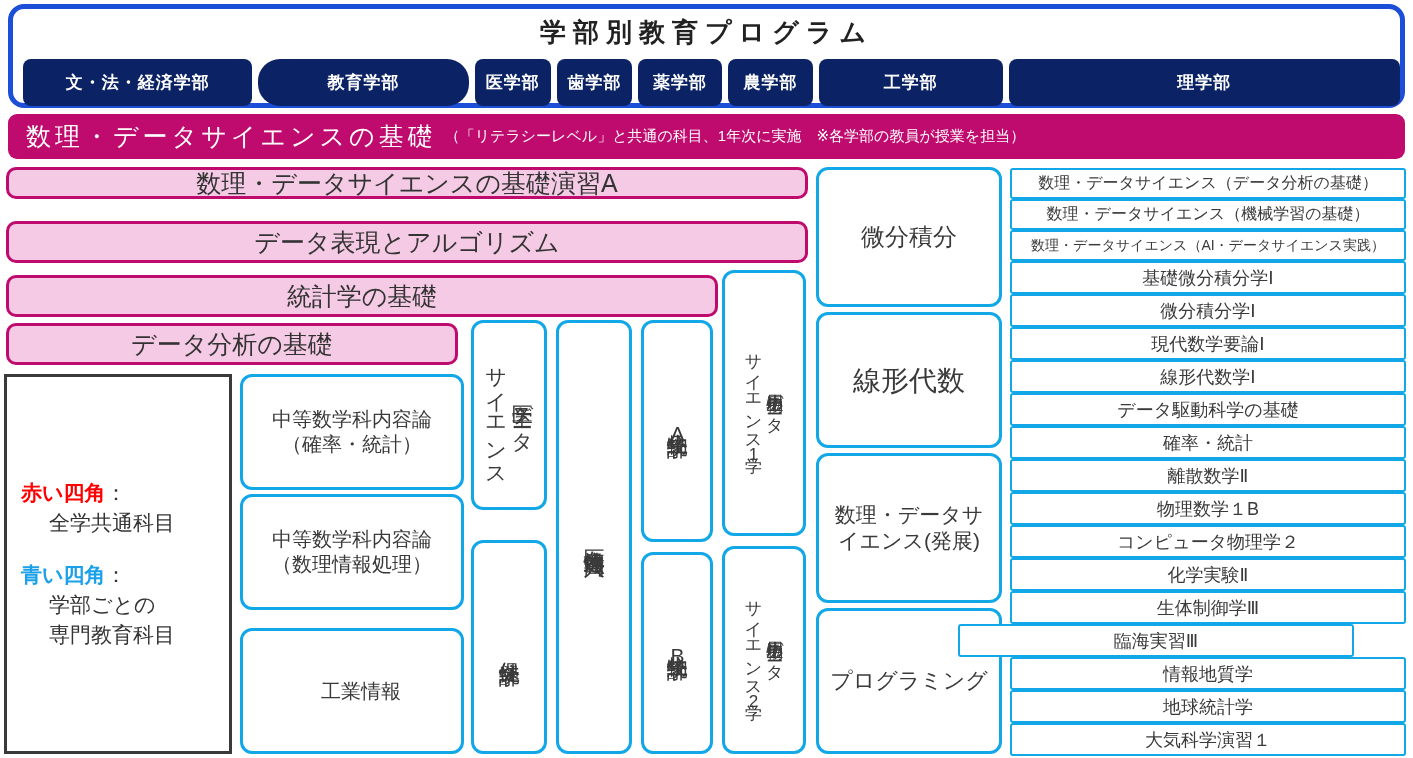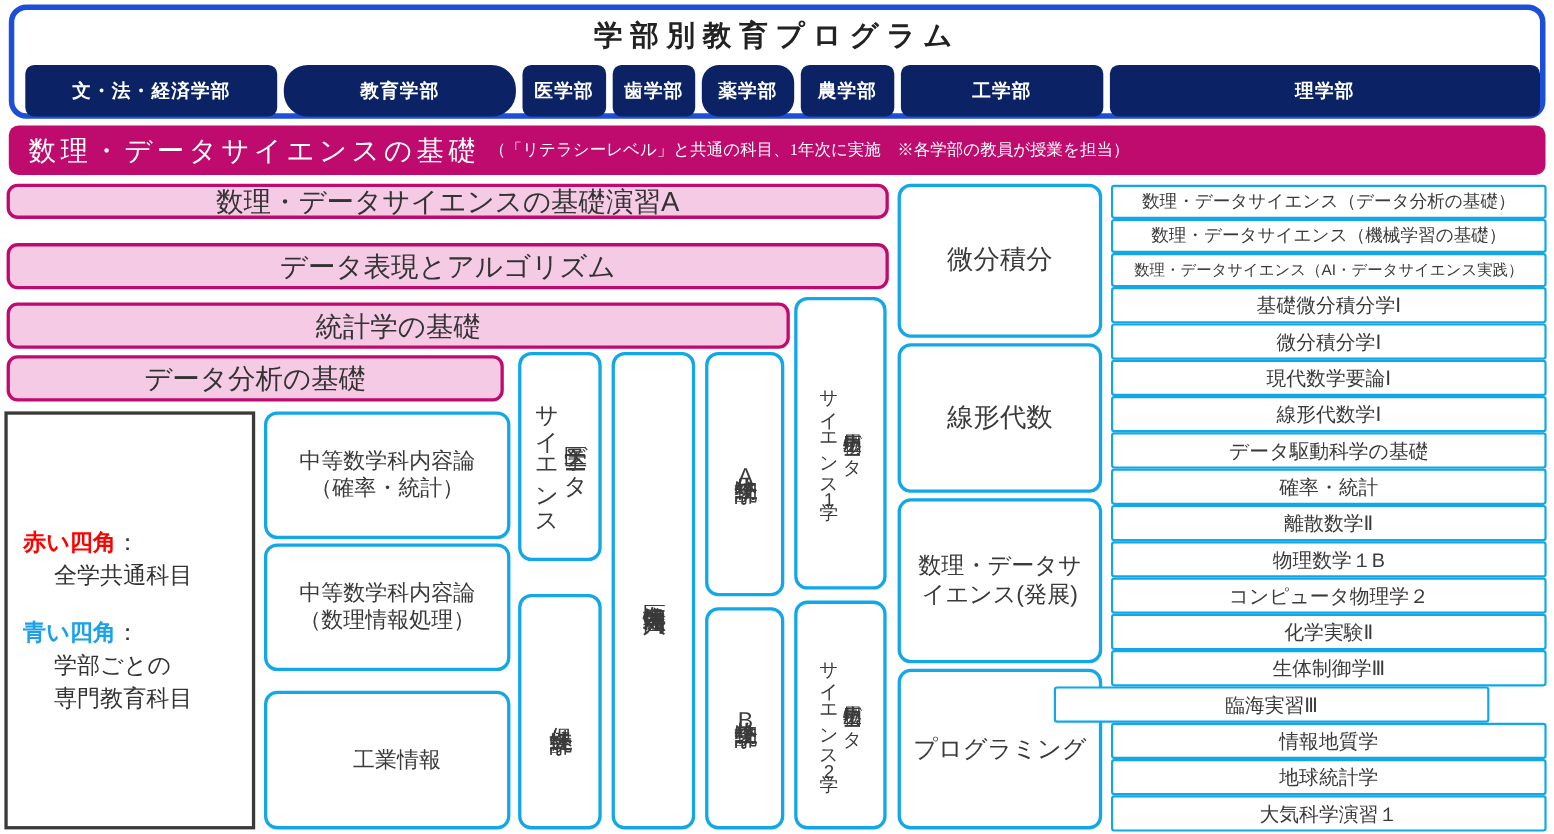--- a/index.html
+++ b/index.html
@@ -60,21 +60,20 @@
     position: absolute;
     left: 8px; top: 114px;
     width: 1397px; height: 45px;
     background: #bf0a6e;
     border-radius: 9px;
     display: flex;
     align-items: center;
     padding-left: 18px;
     color: #ffffff;
     overflow: hidden;
-    font-family: Liberation Serif, serif;
   }
   .banner-main {
     font-size: 25px;
     font-weight: normal;
     letter-spacing: 4px;
     white-space: nowrap;
   }
   .banner-sub {
     font-size: 15px;
     margin-left: 8px;
@@ -157,21 +156,21 @@
         </div>
         <div class="fac-btn" style="width: 213px; border-radius: 22px;">
           <span>教育学部</span>
         </div>
         <div class="fac-btn" style="width: 77px;">
           <span>医学部</span>
         </div>
         <div class="fac-btn" style="width: 76px;">
           <span>歯学部</span>
         </div>
-        <div class="fac-btn" style="width: 85px; border-radius: 16px;">
+        <div class="fac-btn" style="width: 85px;">
           <span>薬学部</span>
         </div>
         <div class="fac-btn" style="width: 86px;">
           <span>農学部</span>
         </div>
         <div class="fac-btn" style="width: 186px;">
           <span>工学部</span>
         </div>
         <div class="fac-btn" style="width: 396px;">
           <span>理学部</span>
@@ -245,21 +244,21 @@
       </div>
       <div class="blue-box vert" style="left: 722px; top: 546px; width: 84px; height: 208px; font-size: 17px;">
         <span>応用生物データ<br>サイエンス学2</span>
       </div>
     </div>
 
   <div id="engineering-column">
       <div class="blue-box" style="left: 816px; top: 167px; width: 186px; height: 140px; font-size: 24px;">
         <span>微分積分</span>
       </div>
-      <div class="blue-box" style="left: 816px; top: 312px; width: 186px; height: 136px; font-size: 24px;">
+      <div class="blue-box" style="left: 816px; top: 312px; width: 186px; height: 136px; font-size: 28px;">
         <span>線形代数</span>
       </div>
       <div class="blue-box" style="left: 816px; top: 453px; width: 186px; height: 150px; font-size: 21px;">
         <span>数理・データサ<br>イエンス(発展)</span>
       </div>
       <div class="blue-box" style="left: 816px; top: 608px; width: 186px; height: 146px; font-size: 22px;">
         <span>プログラミング</span>
       </div>
     </div>
 

